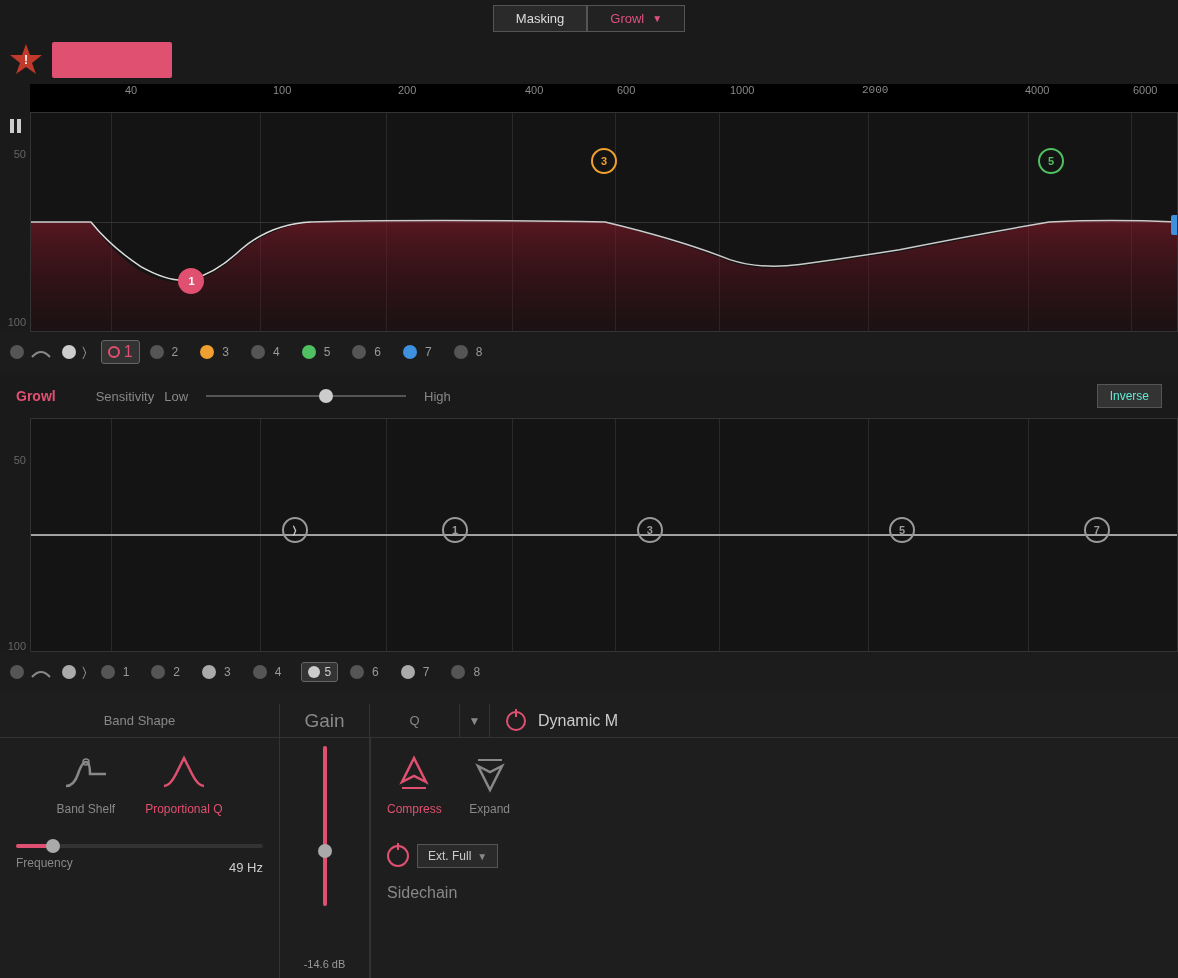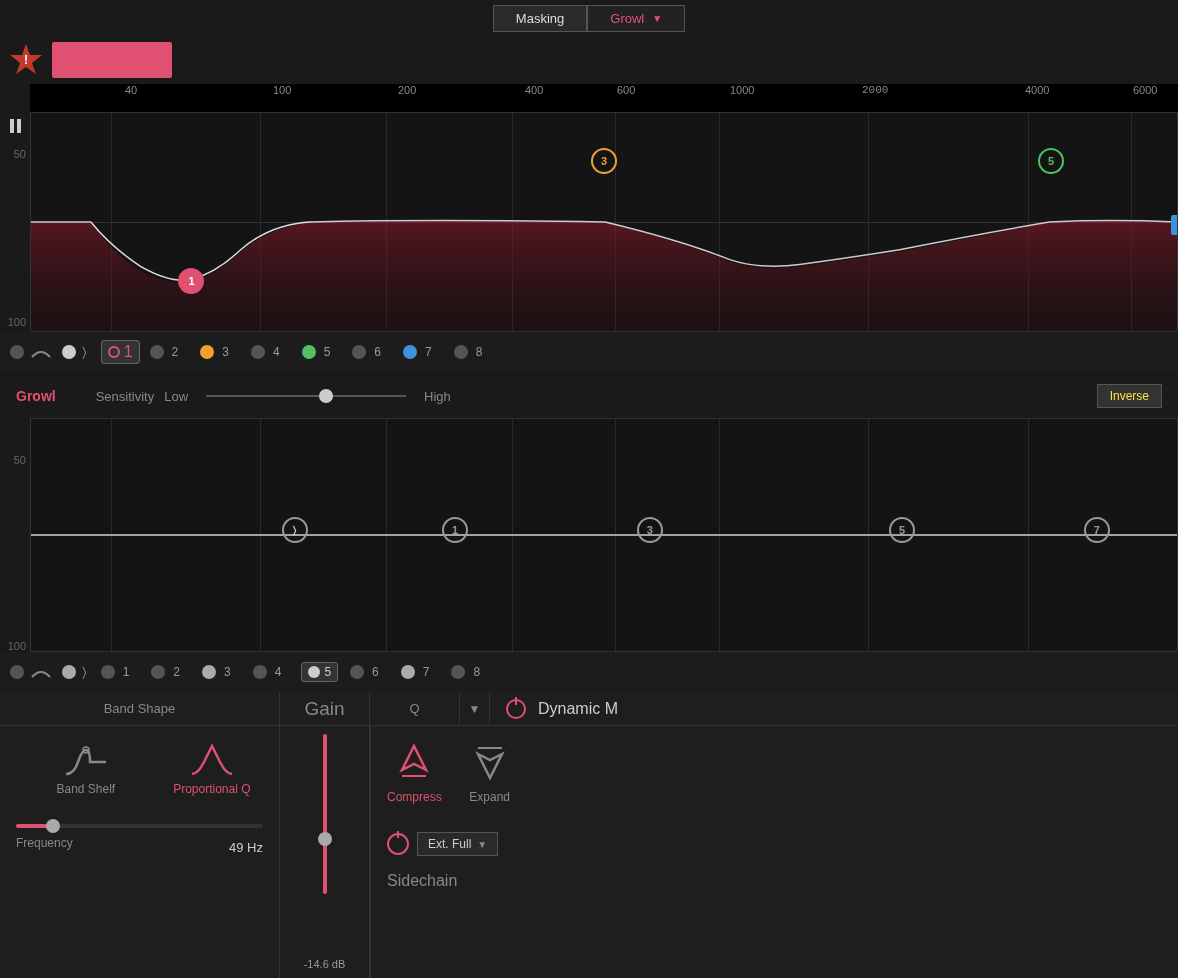--- a/index.html
+++ b/index.html
@@ -189,21 +189,21 @@
       transform: translateX(-50%);
     }
     .high-label {
       color: #888;
       font-size: 13px;
     }
     .inverse-btn {
       margin-left: auto;
       background: #333;
       border: 1px solid #555;
-      color: #fde047;
+      color: #5eead4;
       padding: 4px 12px;
       font-size: 12px;
       cursor: pointer;
     }
 
     
     .eq-display-2 {
       position: absolute;
       top: 418px;
       left: 30px;
@@ -224,20 +224,21 @@
       background: #1e1e1e;
       display: flex;
       flex-direction: column;
     }
 
     .band-controls-header {
       display: flex;
       height: 34px;
       align-items: center;
       border-bottom: 1px solid #333;
+      margin-top: 12px;
     }
     .band-shape-header {
       width: 280px;
       text-align: center;
       color: #888;
       font-size: 13px;
       border-right: 1px solid #333;
       height: 100%;
       display: flex;
       align-items: center;
@@ -316,23 +317,22 @@
     }
     .shape-icons-row {
       display: flex;
       gap: 30px;
       margin-bottom: 12px;
     }
     .shape-icon {
       display: flex;
       flex-direction: column;
       align-items: center;
-      gap: 0;
+      gap: 8px;
       cursor: pointer;
-      margin-left: 28px;
     }
     .shape-svg {
       width: 48px;
       height: 40px;
     }
     .shape-label {
       font-size: 12px;
       color: #888;
     }
     .shape-label-red {

